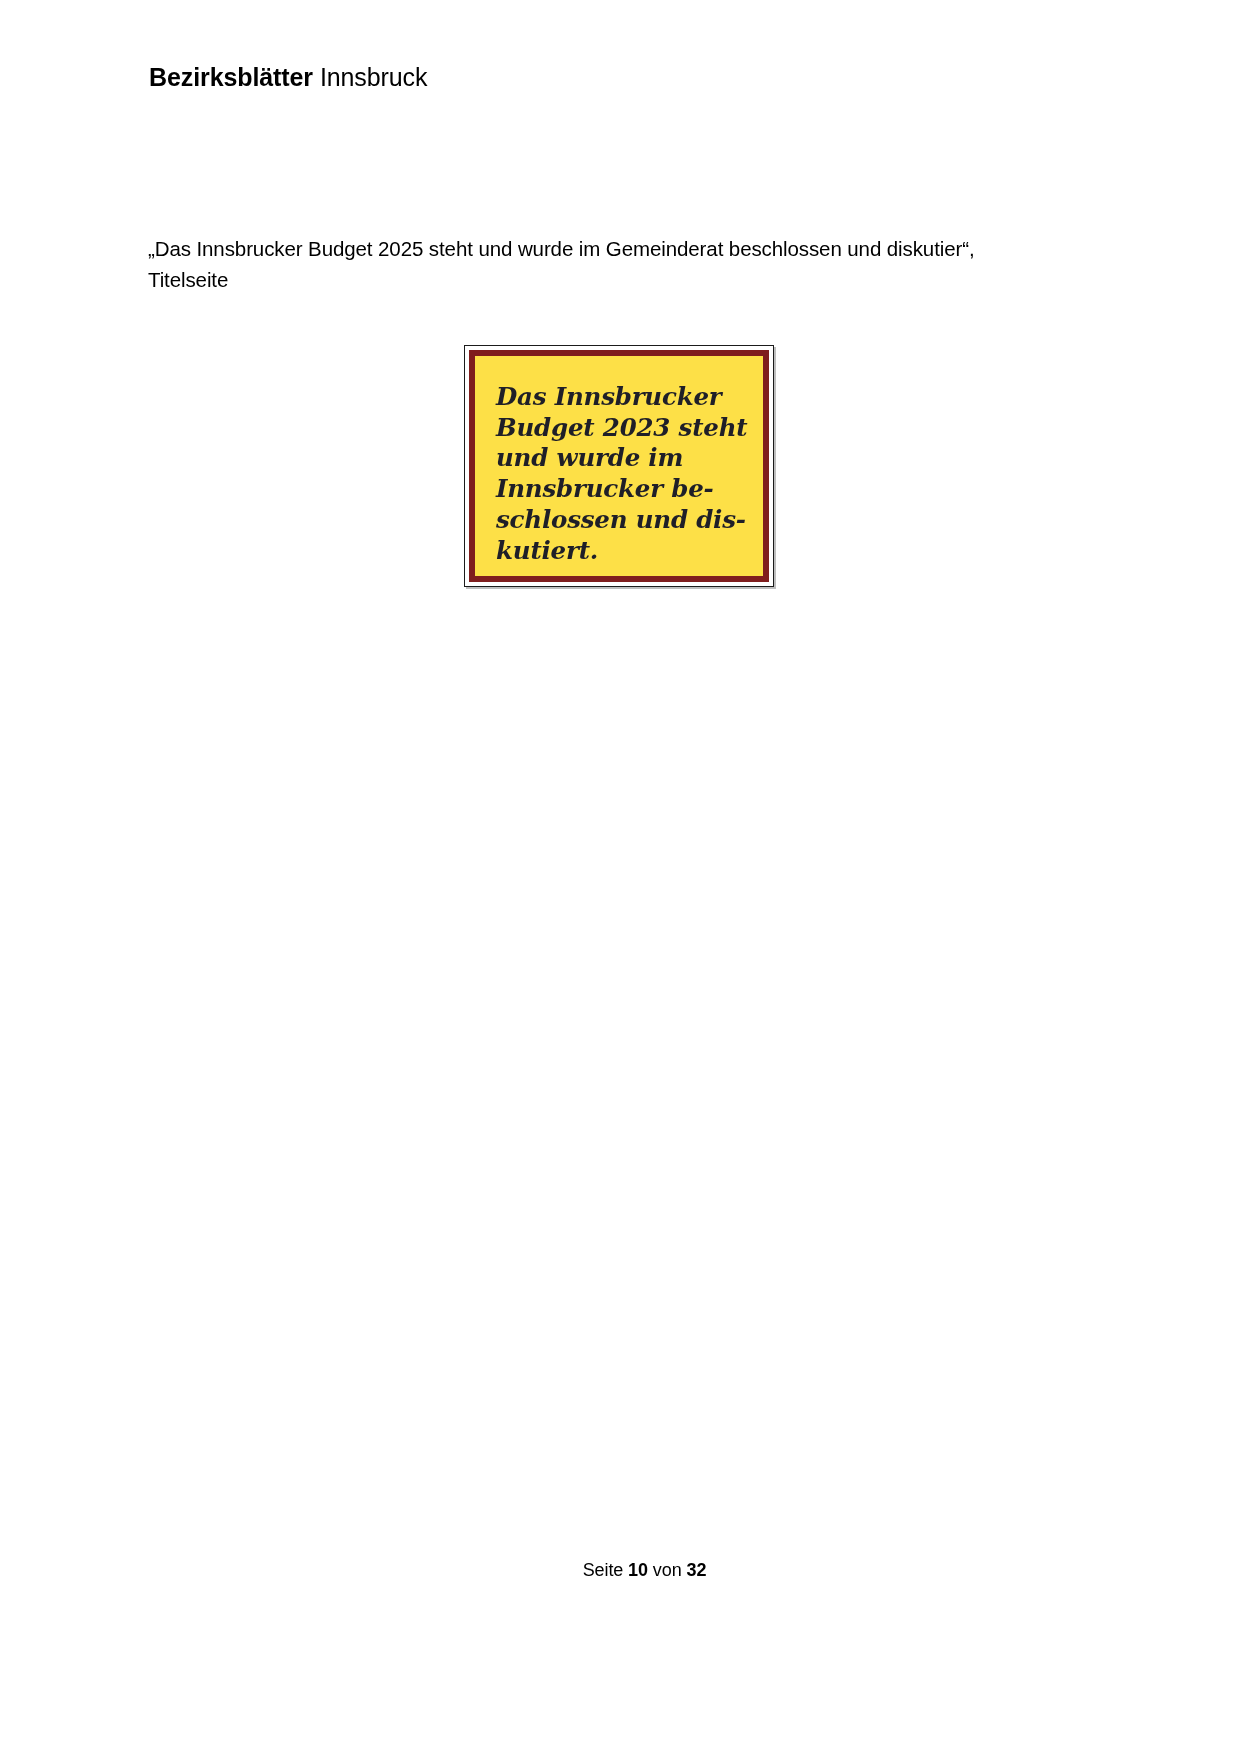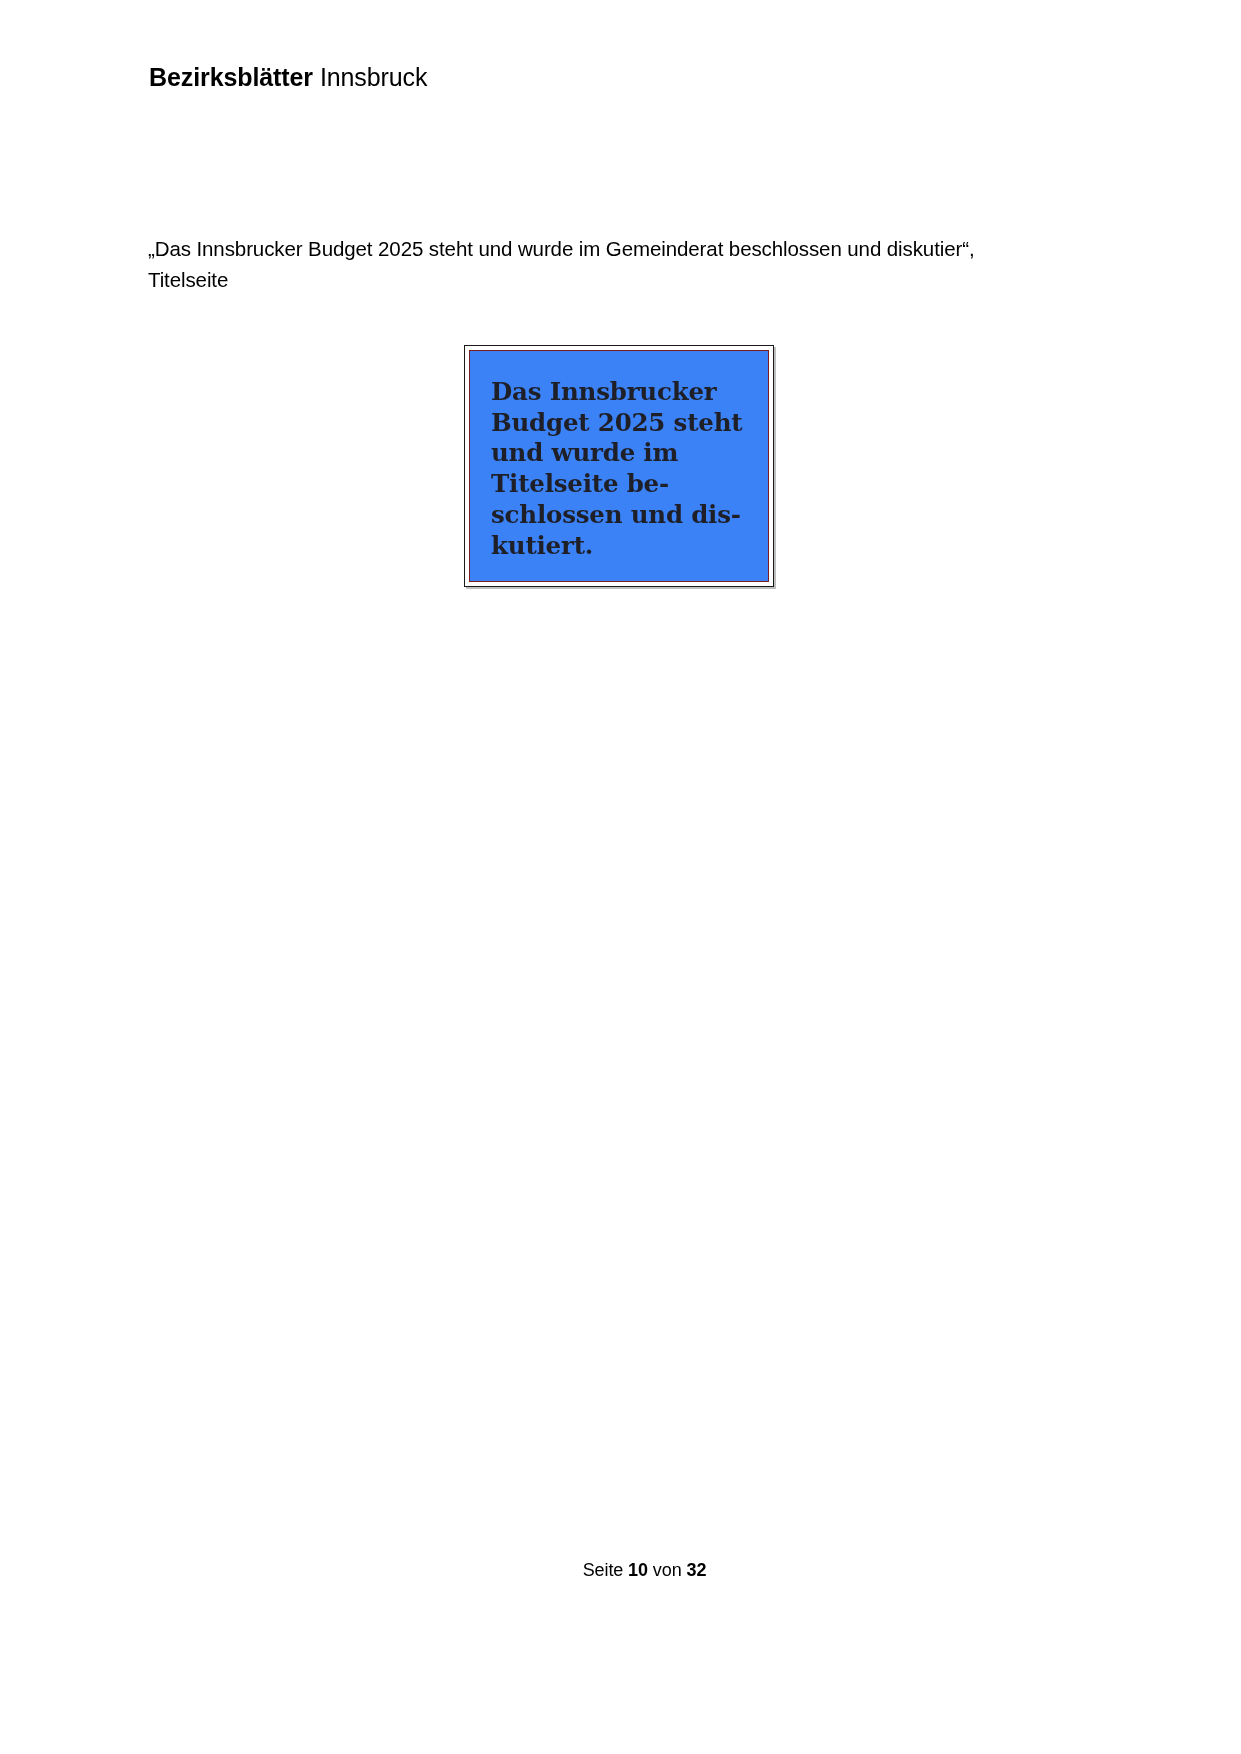--- a/index.html
+++ b/index.html
@@ -63,23 +63,24 @@
     box-sizing: border-box;
     background: #ffffff;
     box-shadow: 2px 2px 0 0 rgba(0,0,0,0.25);
   }
   .clipping-inner {
     position: absolute;
     top: 4px;
     left: 4px;
     right: 4px;
     bottom: 4px;
-    border: 1px solid #7f1d1d;
+    border: 6px solid #7f1d1d;
     box-sizing: border-box;
-    background: #3b82f6;
+    background: #fde047;
+    font-style: italic;
   }
   .clipping-headline {
     position: absolute;
     top: 26px;
     left: 21px;
     right: 14px;
     font-family: "DejaVu Serif", "Liberation Serif", serif;
     font-weight: bold;
     font-size: 24.5px;
     line-height: 1.255;
@@ -113,23 +114,23 @@
   <div class="header">
     <span class="brand">Bezirksblätter</span><span>&nbsp;</span><span class="section">Innsbruck</span>
   </div>
 
   <div class="article-title">„Das Innsbrucker Budget 2025 steht und wurde im Gemeinderat beschlossen und diskutier“, Titelseite</div>
 
   <div class="clipping">
     <div class="clipping-inner">
       <div class="clipping-headline">
         <div>Das Innsbrucker</div>
-        <div>Budget 2025 steht</div>
+        <div>Budget 2023 steht</div>
         <div>und wurde im</div>
-        <div>Titelseite be-</div>
+        <div>Innsbrucker be-</div>
         <div>schlossen und dis-</div>
         <div>kutiert.</div>
       </div>
     </div>
   </div>
 
   <div class="footer">
     <span>Seite</span><span>&nbsp;</span><span class="num">10</span><span>&nbsp;</span><span>von</span><span>&nbsp;</span><span class="num">32</span>
   </div>
 

